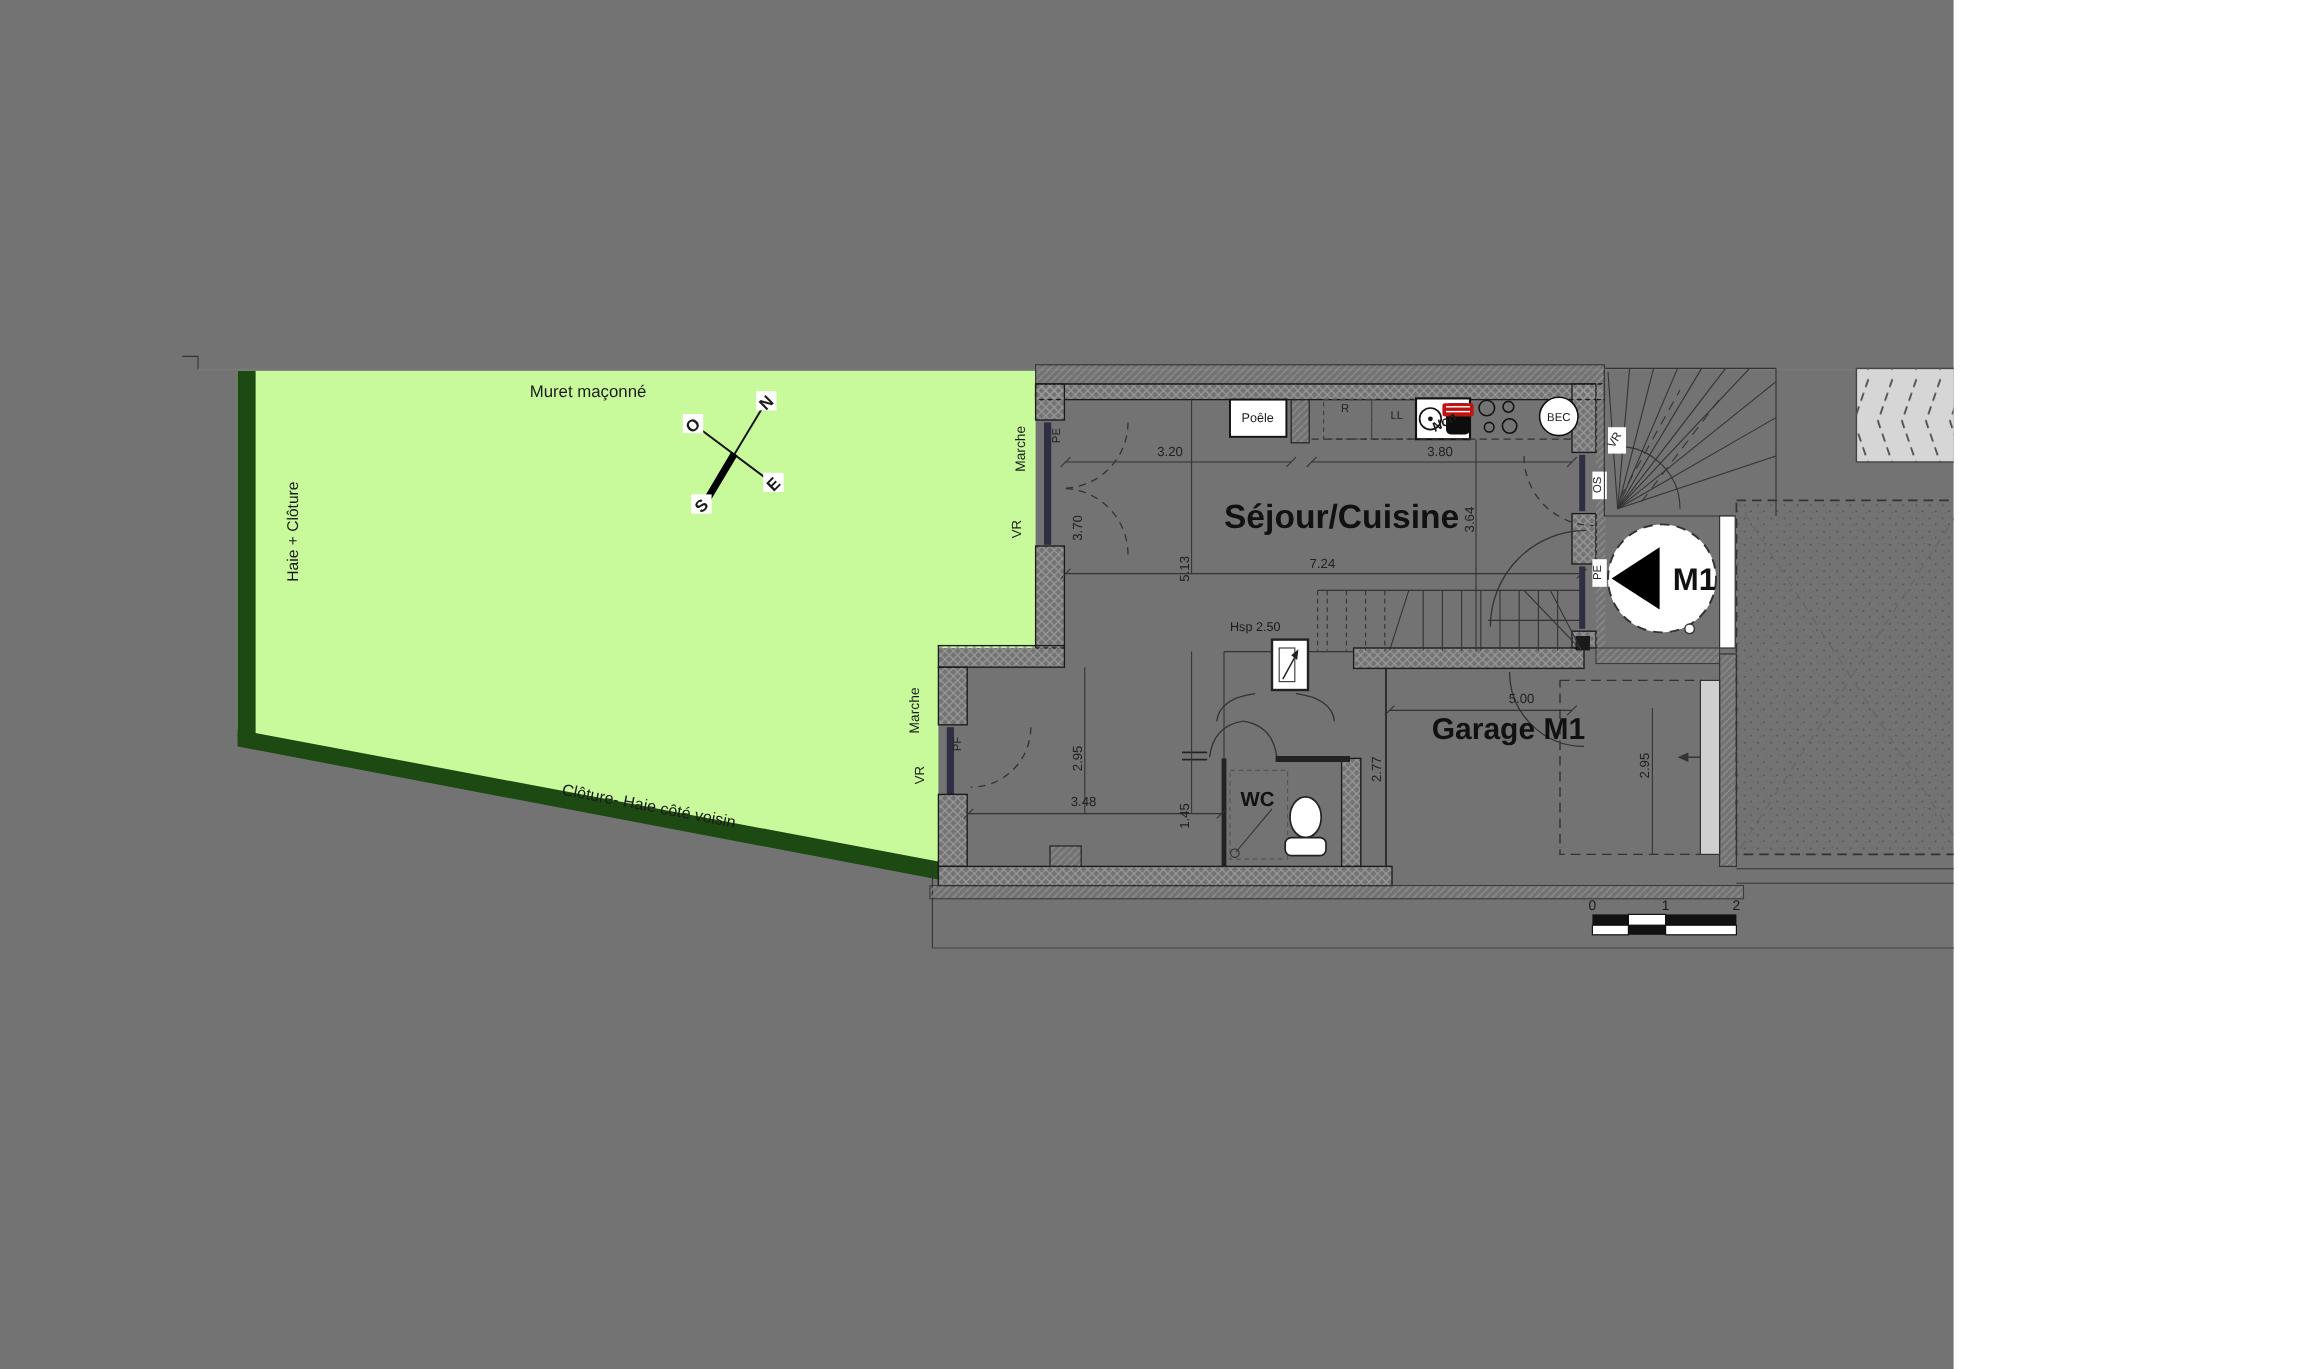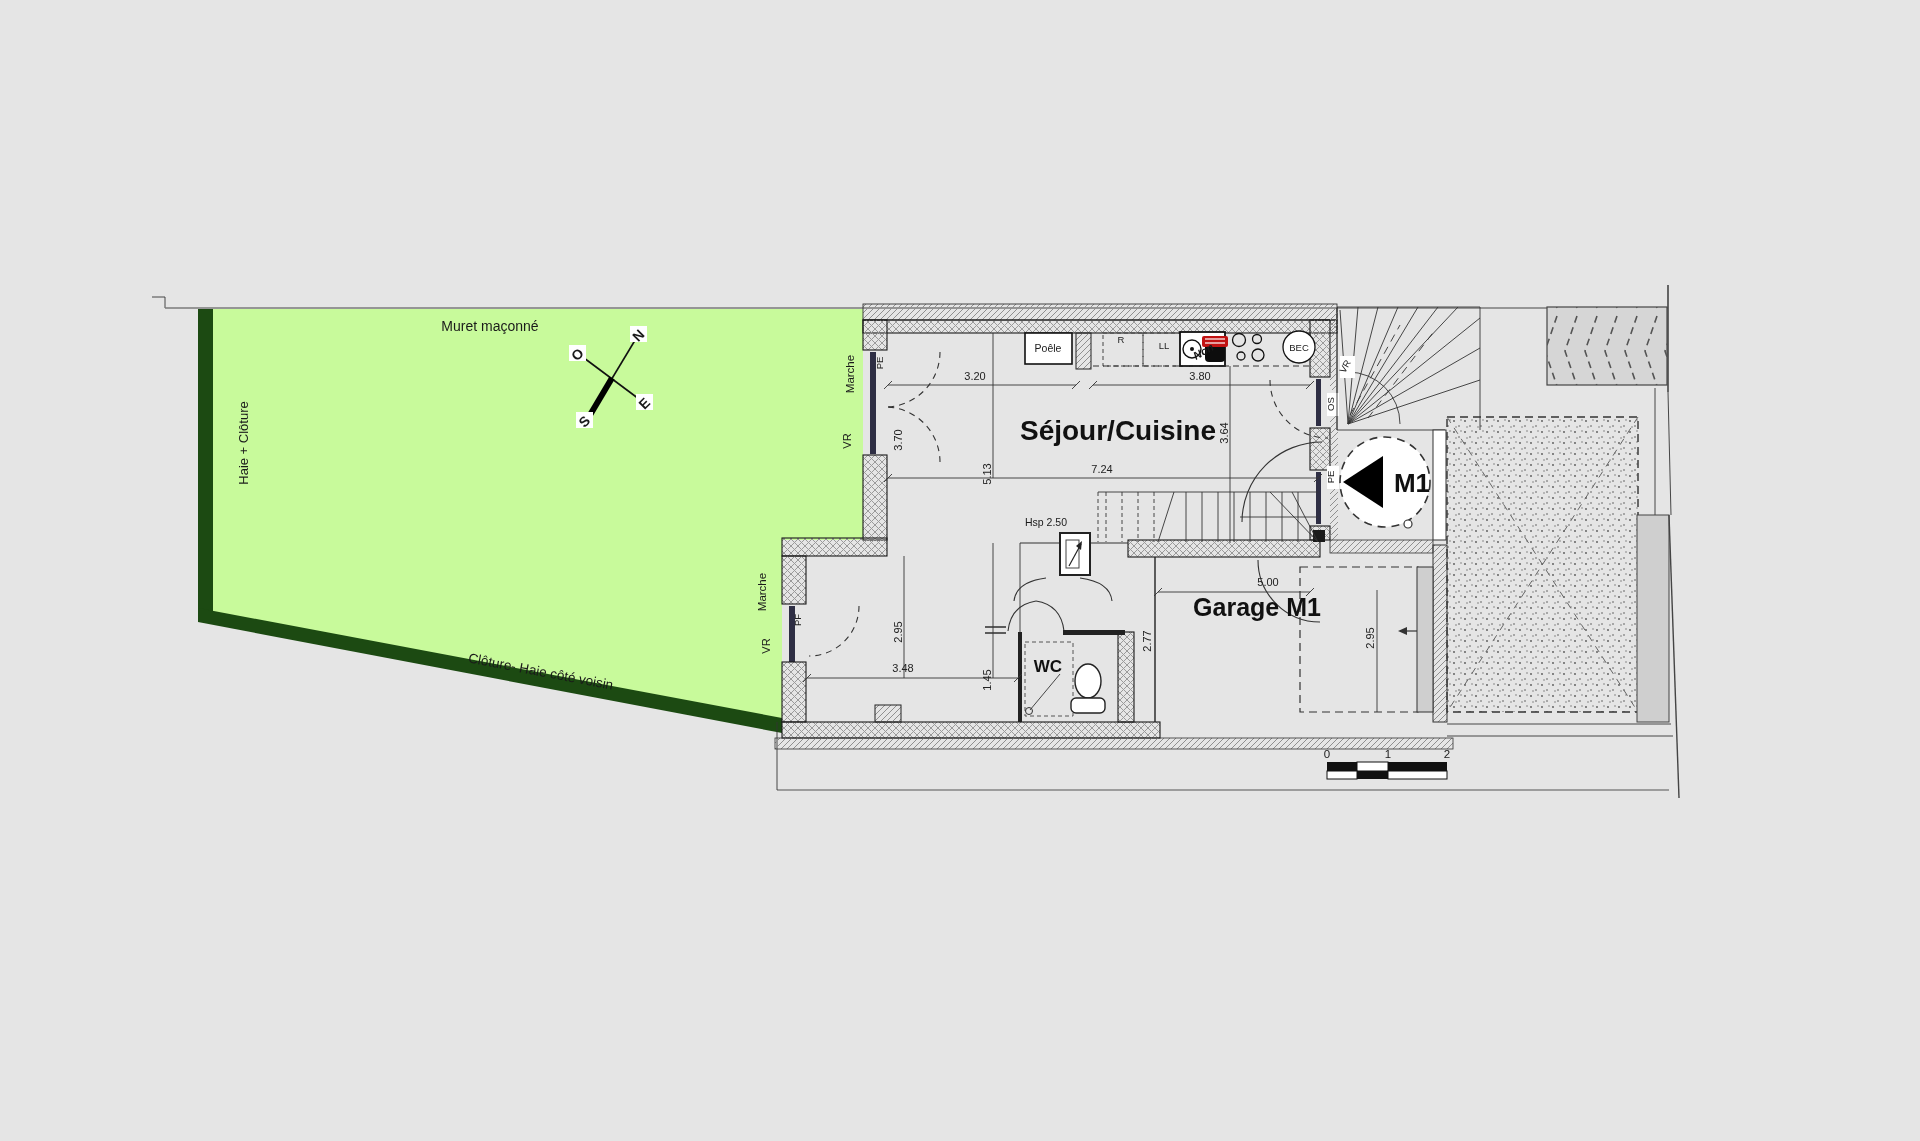--- a/index.html
+++ b/index.html
@@ -1,16 +1,16 @@
 <!DOCTYPE html>
 <html><head>
 <meta charset="utf-8">
 <style>
   html,body{margin:0;padding:0;background:#ffffff;}
-  #stage{position:relative;width:1920px;height:1141px;background:#e5e5e5;overflow:hidden;
+  #stage{position:relative;width:1628px;height:1141px;background:#737373;overflow:hidden;
          font-family:"Liberation Sans", sans-serif;}
   svg text{font-family:"Liberation Sans", sans-serif;fill:#1a1a1a;}
   .dim{font-size:11px;fill:#222;}
   .tiny{font-size:9.5px;fill:#222;}
   .room{font-weight:bold;fill:#111;}
   .thin{stroke:#333;stroke-width:0.9;fill:none;}
   .wallstroke{stroke:#1a1a1a;stroke-width:1.1;}
 </style>
 </head>
 <body>

